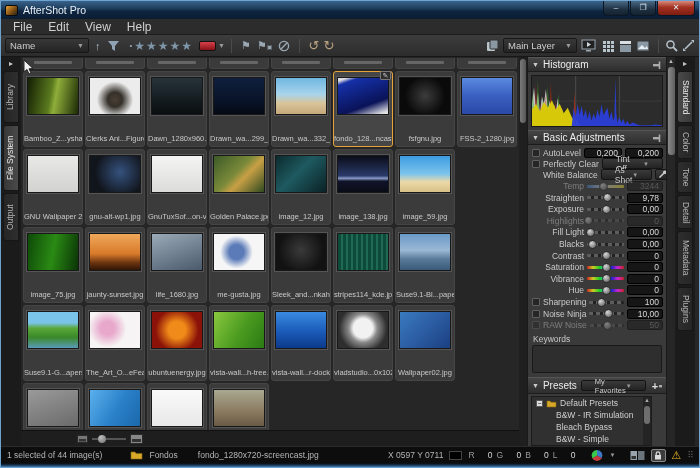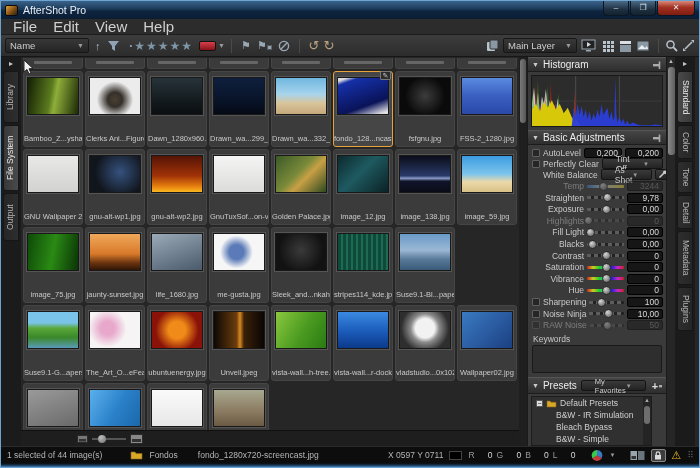--- a/index.html
+++ b/index.html
@@ -7,21 +7,21 @@
   #win{width:700px;height:468px;position:relative;background:#102richest okay}
   #win{width:700px;height:468px;position:relative;background:#0d2238;border:1px solid #6fa3cf;box-shadow:inset 0 0 0 1px #0a1a2c;overflow:hidden;}
   
   .titlebar{height:18px;display:flex;align-items:center;background:linear-gradient(180deg,#39638c 0%,#1c3a58 45%,#0e2540 55%,#0a1d33 100%);padding:0 4px;color:#e6eef6;font-size:10.5px;}
   .appicon{width:13px;height:11px;border-radius:2px;background:linear-gradient(135deg,#e8a23c,#7a4a10 60%,#222);margin-right:5px;border:1px solid #0a0a0a;}
   .winbtns{margin-left:auto;display:flex;margin-top:-4px;}
   .winbtn{width:26px;height:15px;border:1px solid #0a1624;border-top:none;border-radius:0 0 4px 4px;background:linear-gradient(180deg,#4a6a86,#1e3041 60%,#14222f);color:#dfe9f2;font-size:8px;line-height:14px;text-align:center;margin-left:1px;}
   .winbtn.close{width:38px;background:linear-gradient(180deg,#d98a7a,#a33122 45%,#7d1d10);}
   
   .menubar{height:16px;background:#2c2c2c;border-bottom:1px solid #1c1c1c;display:flex;align-items:center;padding-left:4px;}
-  .menu-item{color:#cfcfcf;font-size:15px;padding:4px 8px;}
+  .menu-item{color:#cfcfcf;font-size:12px;padding:4px 8px;}
   
   .toolbar{height:22px;background:linear-gradient(180deg,#3d3d3d,#2c2c2c);border-bottom:1px solid #161616;display:flex;align-items:center;padding:0 4px;color:#bbb;}
   .dd{background:linear-gradient(180deg,#383838,#242424);border:1px solid #171717;border-radius:2px;height:15px;display:flex;align-items:center;font-size:9.5px;color:#ccc;padding:0 4px;}
   .dd .arr{margin-left:auto;font-size:7px;color:#999;padding-left:6px;}
   .tb-sep{width:1px;height:14px;background:#1e1e1e;border-right:1px solid #4a4a4a;margin:0 6px;}
   .tbi{font-size:12px;color:#8fa3b5;margin:0 2px;line-height:18px;}
   .star{color:#7f96a8;font-size:12px;letter-spacing:1px;}
   .swatch{width:17px;height:10px;background:linear-gradient(180deg,#d8404a,#8a1218);border:1px solid #111;border-radius:2px;margin:0 2px 0 6px;}
   .flagg{color:#9aa8b4;font-size:11px;margin:0 3px;}
   .rot{color:#b8a080;font-size:13px;margin:0 2px;}
@@ -248,24 +248,20 @@
           <div class="grow">
             <div class="cell">
               <div class="thumb" style="background: linear-gradient(rgb(232, 232, 230), rgb(210, 210, 208));"></div>
               <div class="cname">GNU Wallpaper 2.jpg</div>
             </div>
             <div class="cell">
               <div class="thumb" style="background: radial-gradient(circle at 60% 45%, rgb(53, 82, 126) 0%, rgb(17, 21, 28) 70%);"></div>
               <div class="cname">gnu-alt-wp1.jpg</div>
             </div>
             <div class="cell">
-              <div class="thumb" style="background: linear-gradient(rgb(85, 20, 5), rgb(160, 50, 8) 55%, rgb(232, 130, 15) 85%, rgb(248, 184, 32));"></div>
-              <div class="cname">gnu-alt-wp2.jpg</div>
-            </div>
-            <div class="cell">
               <div class="thumb" style="background: linear-gradient(rgb(244, 244, 244), rgb(220, 220, 218));"></div>
               <div class="cname">GnuTuxSof...on-v1.jpg</div>
             </div>
             <div class="cell">
               <div class="thumb" style="background: linear-gradient(135deg, rgb(60, 90, 40), rgb(122, 138, 58) 45%, rgb(200, 160, 69) 60%, rgb(46, 74, 32));"></div>
               <div class="cname">Golden Palace.jpg</div>
             </div>
             <div class="cell">
               <div class="thumb" style="background: linear-gradient(135deg, rgb(12, 42, 46), rgb(30, 90, 96) 45%, rgb(10, 34, 38));"></div>
               <div class="cname">image_12.jpg</div>
@@ -314,24 +310,20 @@
               <div class="thumb" style="background: linear-gradient(rgb(122, 196, 234) 0%, rgb(122, 196, 234) 30%, rgb(90, 168, 58) 45%, rgb(58, 136, 40) 70%, rgb(90, 154, 184));"></div>
               <div class="cname">Suse9.1-G...apers.jpg</div>
             </div>
             <div class="cell">
               <div class="thumb" style="background: radial-gradient(circle at 35% 45%, rgb(232, 168, 204) 0%, rgb(232, 168, 204) 18%, rgb(246, 244, 244) 50%);"></div>
               <div class="cname">The_Art_O...eFear.jpg</div>
             </div>
             <div class="cell">
               <div class="thumb" style="background: radial-gradient(circle, rgb(240, 138, 24) 0%, rgb(240, 138, 24) 28%, rgb(138, 18, 8) 70%);"></div>
               <div class="cname">ubuntuenergy.jpg</div>
-            </div>
-            <div class="cell">
-              <div class="thumb" style="background: linear-gradient(90deg, rgb(12, 8, 4), rgb(106, 60, 14) 45%, rgb(216, 138, 32) 52%, rgb(58, 32, 8) 60%, rgb(10, 6, 4));"></div>
-              <div class="cname">Unveil.jpeg</div>
             </div>
             <div class="cell">
               <div class="thumb" style="background: linear-gradient(120deg, rgb(138, 200, 62), rgb(74, 154, 32) 55%, rgb(42, 122, 20));"></div>
               <div class="cname">vista-wall...h-tree.jpg</div>
             </div>
             <div class="cell">
               <div class="thumb" style="background: linear-gradient(rgb(58, 138, 224), rgb(26, 90, 184) 55%, rgb(12, 58, 138));"></div>
               <div class="cname">vista-wall...r-dock.jpg</div>
             </div>
             <div class="cell">

